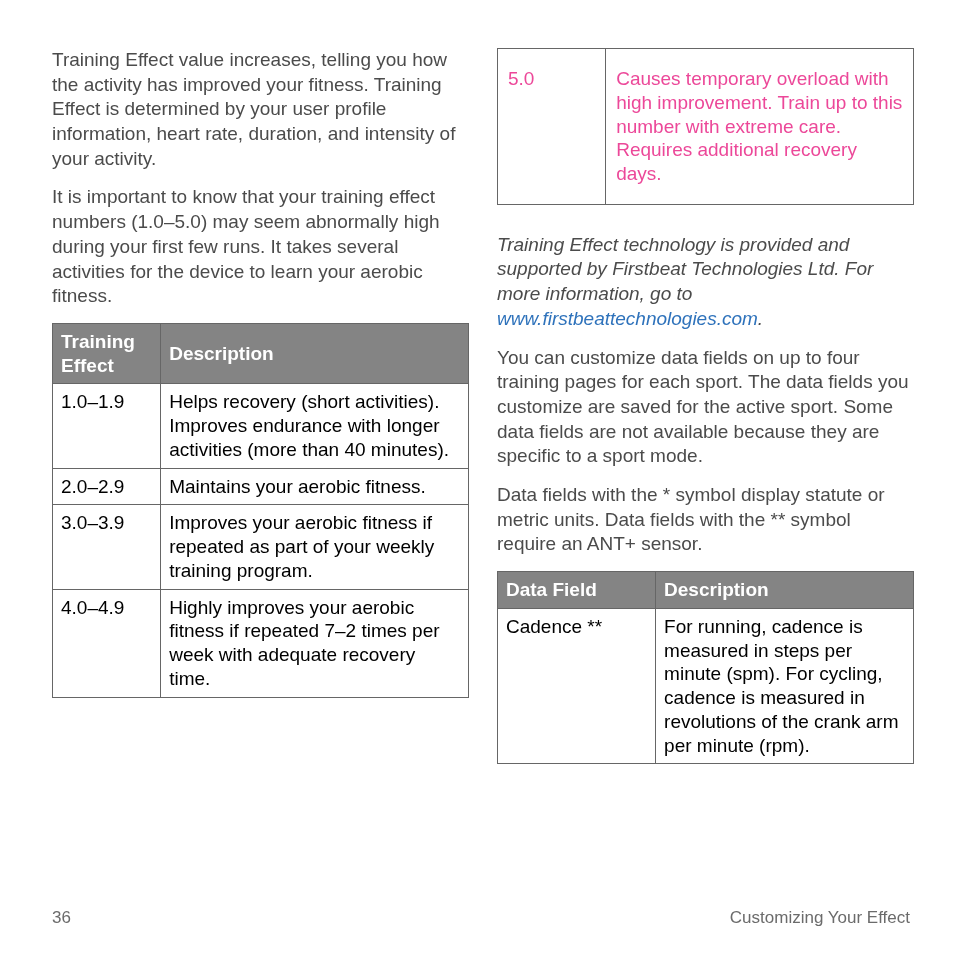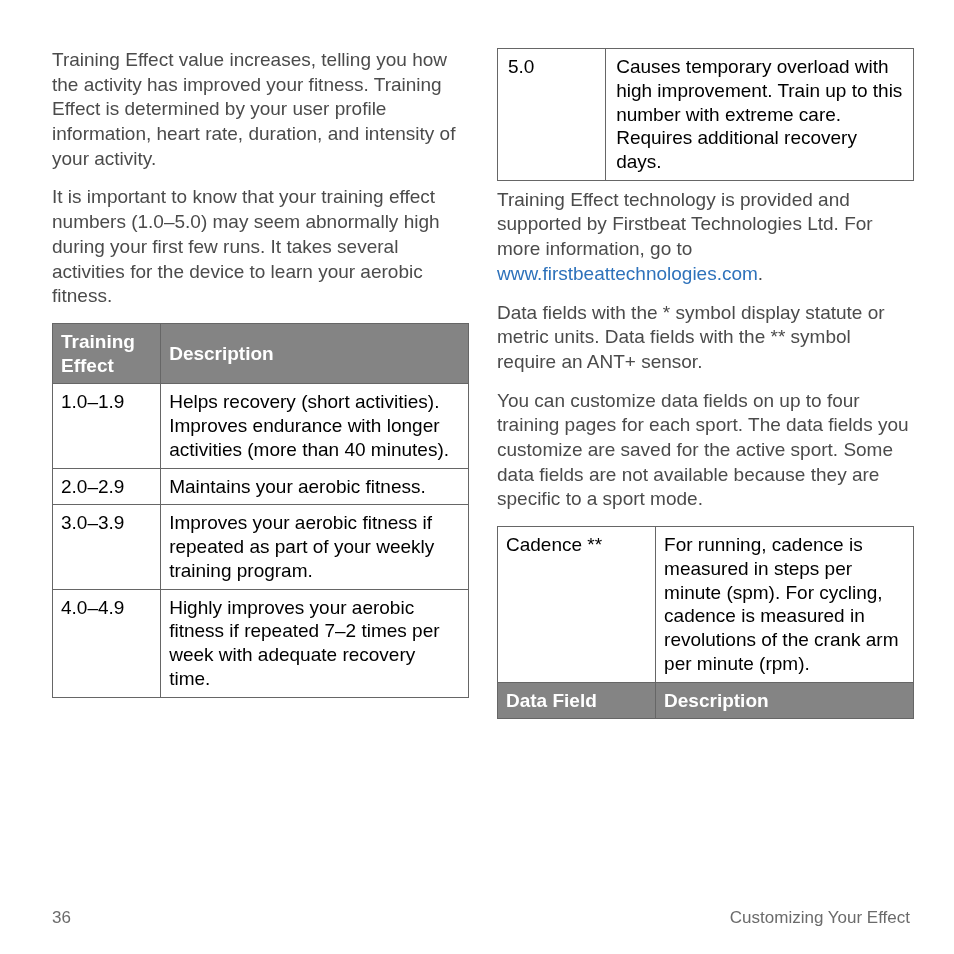--- a/index.html
+++ b/index.html
@@ -62,24 +62,24 @@
     color: #000000;
   }
   
   table.plain {
     border-collapse: collapse;
     width: 100%;
     font-size: 19px;
     line-height: 1.25;
   }
   table.plain td {
-    padding: 6px 10px;
+    padding: 18px 10px;
     border: 1px solid #666666;
     vertical-align: top;
-    color: #000000;
+    color: #ec4899;
   }
   .footer {
     position: absolute;
     bottom: 26px;
     left: 52px;
     right: 44px;
     display: flex;
     justify-content: space-between;
     font-size: 17px;
     color: #6b6b6b;
@@ -127,37 +127,37 @@
 
       <table class="plain">
         <tbody>
             <tr>
           <td class="narrow">5.0</td>
           <td>Causes temporary overload with high improvement. Train up to this number with extreme care. Requires additional recovery days.</td>
         </tr>
       </tbody>
         </table>
 
-      <p style="margin-top:7px;">
+      <p style="margin-top:28px;font-style:italic;">
         <span>Training Effect technology is provided and supported by Firstbeat Technologies Ltd. For more information, go to </span><a href="#" class="link">www.firstbeattechnologies.com</a><span>.</span>
       </p>
 
 
+      <p>You can customize data fields on up to four training pages for each sport. The data fields you customize are saved for the active sport. Some data fields are not available because they are specific to a sport mode.</p>
       <p>Data fields with the * symbol display statute or metric units. Data fields with the ** symbol require an ANT+ sensor.</p>
-      <p>You can customize data fields on up to four training pages for each sport. The data fields you customize are saved for the active sport. Some data fields are not available because they are specific to a sport mode.</p>
 
       <table class="tbl">
         <tbody>
             <tr>
+          <th class="narrow2">Data Field</th>
+          <th>Description</th>
+        </tr>
+        <tr>
           <td>Cadence **</td>
           <td>For running, cadence is measured in steps per minute (spm). For cycling, cadence is measured in revolutions of the crank arm per minute (rpm).</td>
-        </tr>
-        <tr>
-          <th class="narrow2">Data Field</th>
-          <th>Description</th>
         </tr>
       </tbody>
         </table>
     </div>
 
   </div>
 
   <div class="footer">
     <span>36</span>
     <span>Customizing Your Effect</span>

